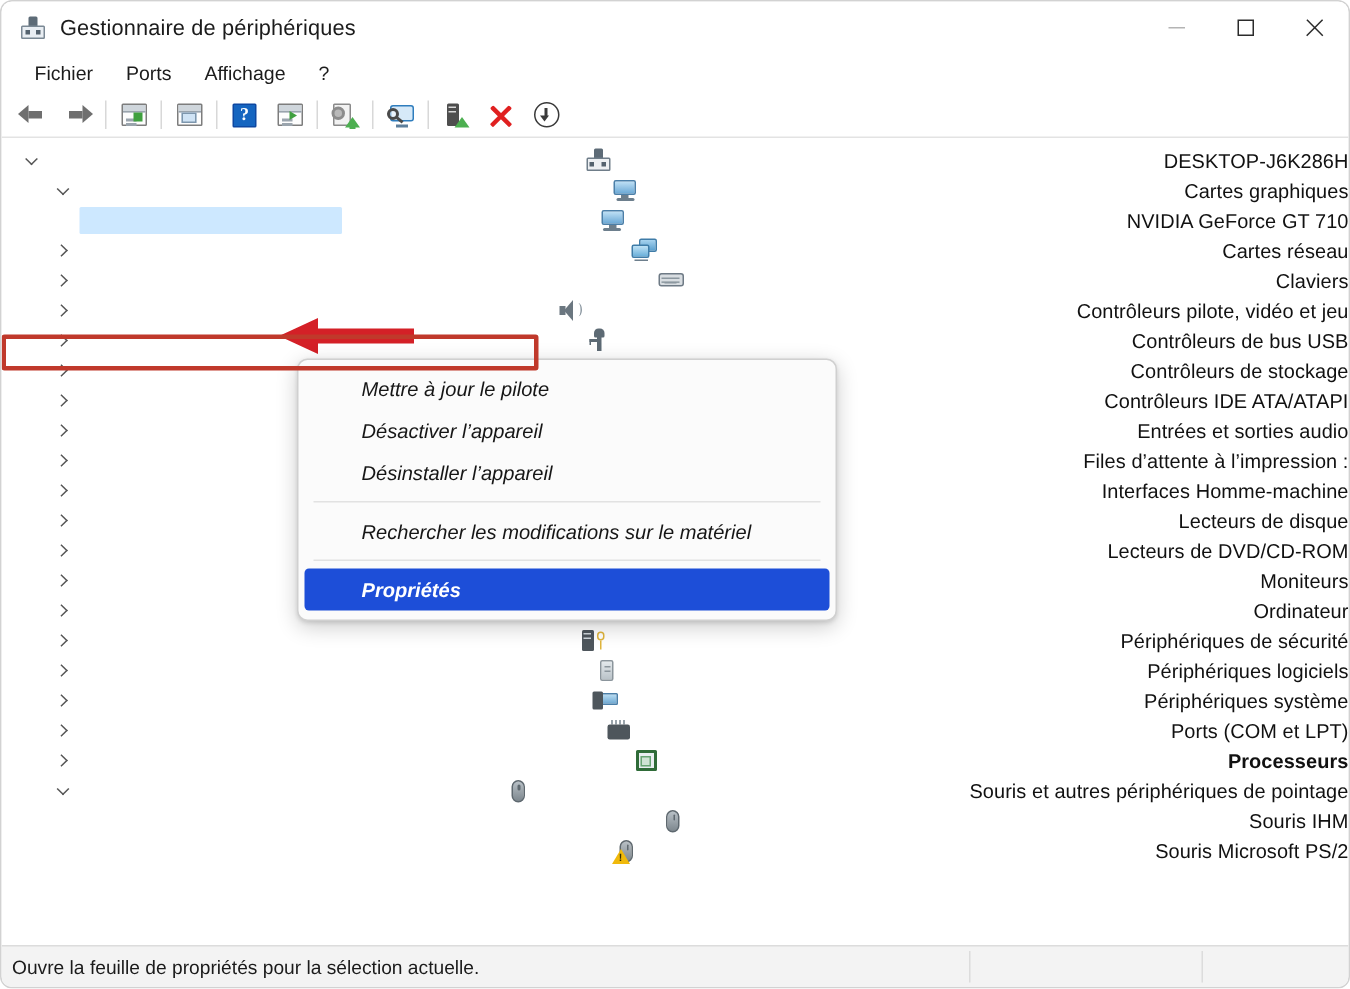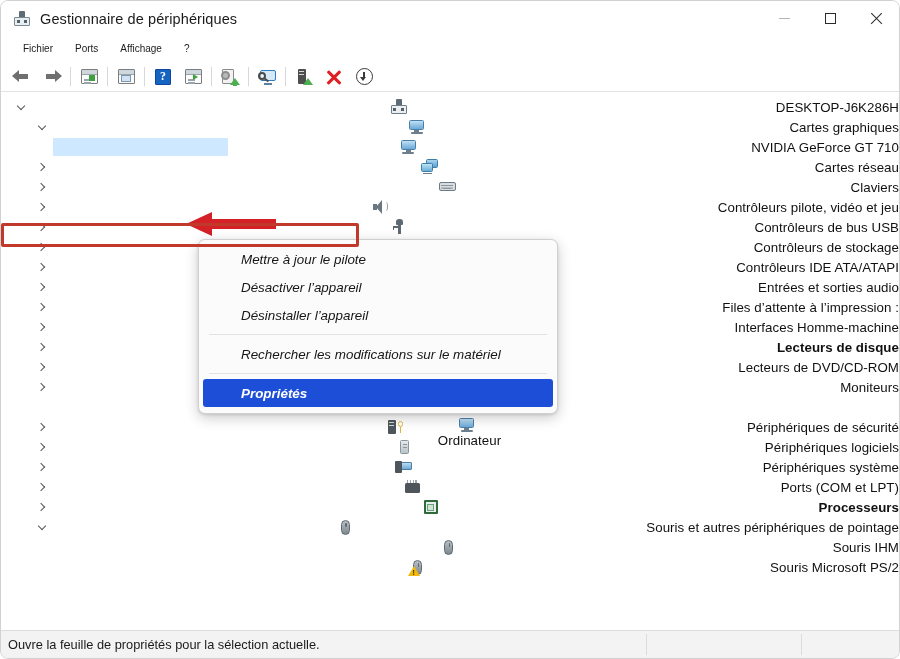--- a/index.html
+++ b/index.html
@@ -117,21 +117,21 @@
   
   #menubar {
     height: 26px;
     display: flex;
     align-items: center;
     padding-left: 11px;
     gap: 0px;
     background: #ffffff;
   }
   .menu-item {
-    font-size: 10px;
+    font-size: 13px;
     color: #1b1b1b;
     padding: 3px 11px 4px 11px;
     white-space: nowrap;
   }
 
   
   #toolbar {
     height: 29px;
     background: #ffffff;
     display: flex;
@@ -1030,21 +1030,21 @@
           <span class="twisty collapsed">
             <span class="chev"></span>
           </span>
           <span class="tree-ico ti-hid">
             <span class="box"></span>
             <span class="knob1"></span>
             <span class="knob2"></span>
           </span>
           <span class="tree-label">Interfaces Homme-machine</span>
         </div>
-        <div class="tree-row" style="padding-left: 33px; font-weight: bold;">
+        <div class="tree-row" style="padding-left: 33px;">
           <span class="twisty collapsed">
             <span class="chev"></span>
           </span>
           <span class="tree-ico ti-disk">
             <span class="d"></span>
           </span>
           <span class="tree-label">Lecteurs de disque</span>
         </div>
         <div class="tree-row" style="padding-left: 33px;">
           <span class="twisty collapsed">
@@ -1061,21 +1061,21 @@
           <span class="twisty collapsed">
             <span class="chev"></span>
           </span>
           <span class="tree-ico ti-monitor">
             <span class="scr"></span>
             <span class="nk"></span>
             <span class="ft"></span>
           </span>
           <span class="tree-label">Moniteurs</span>
         </div>
-        <div class="tree-row" style="padding-left: 33px; flex-direction: column;">
+        <div class="tree-row" style="padding-left: 33px;">
           <span class="twisty collapsed">
             <span class="chev"></span>
           </span>
           <span class="tree-ico ti-monitor">
             <span class="scr"></span>
             <span class="nk"></span>
             <span class="ft"></span>
           </span>
           <span class="tree-label">Ordinateur</span>
         </div>

